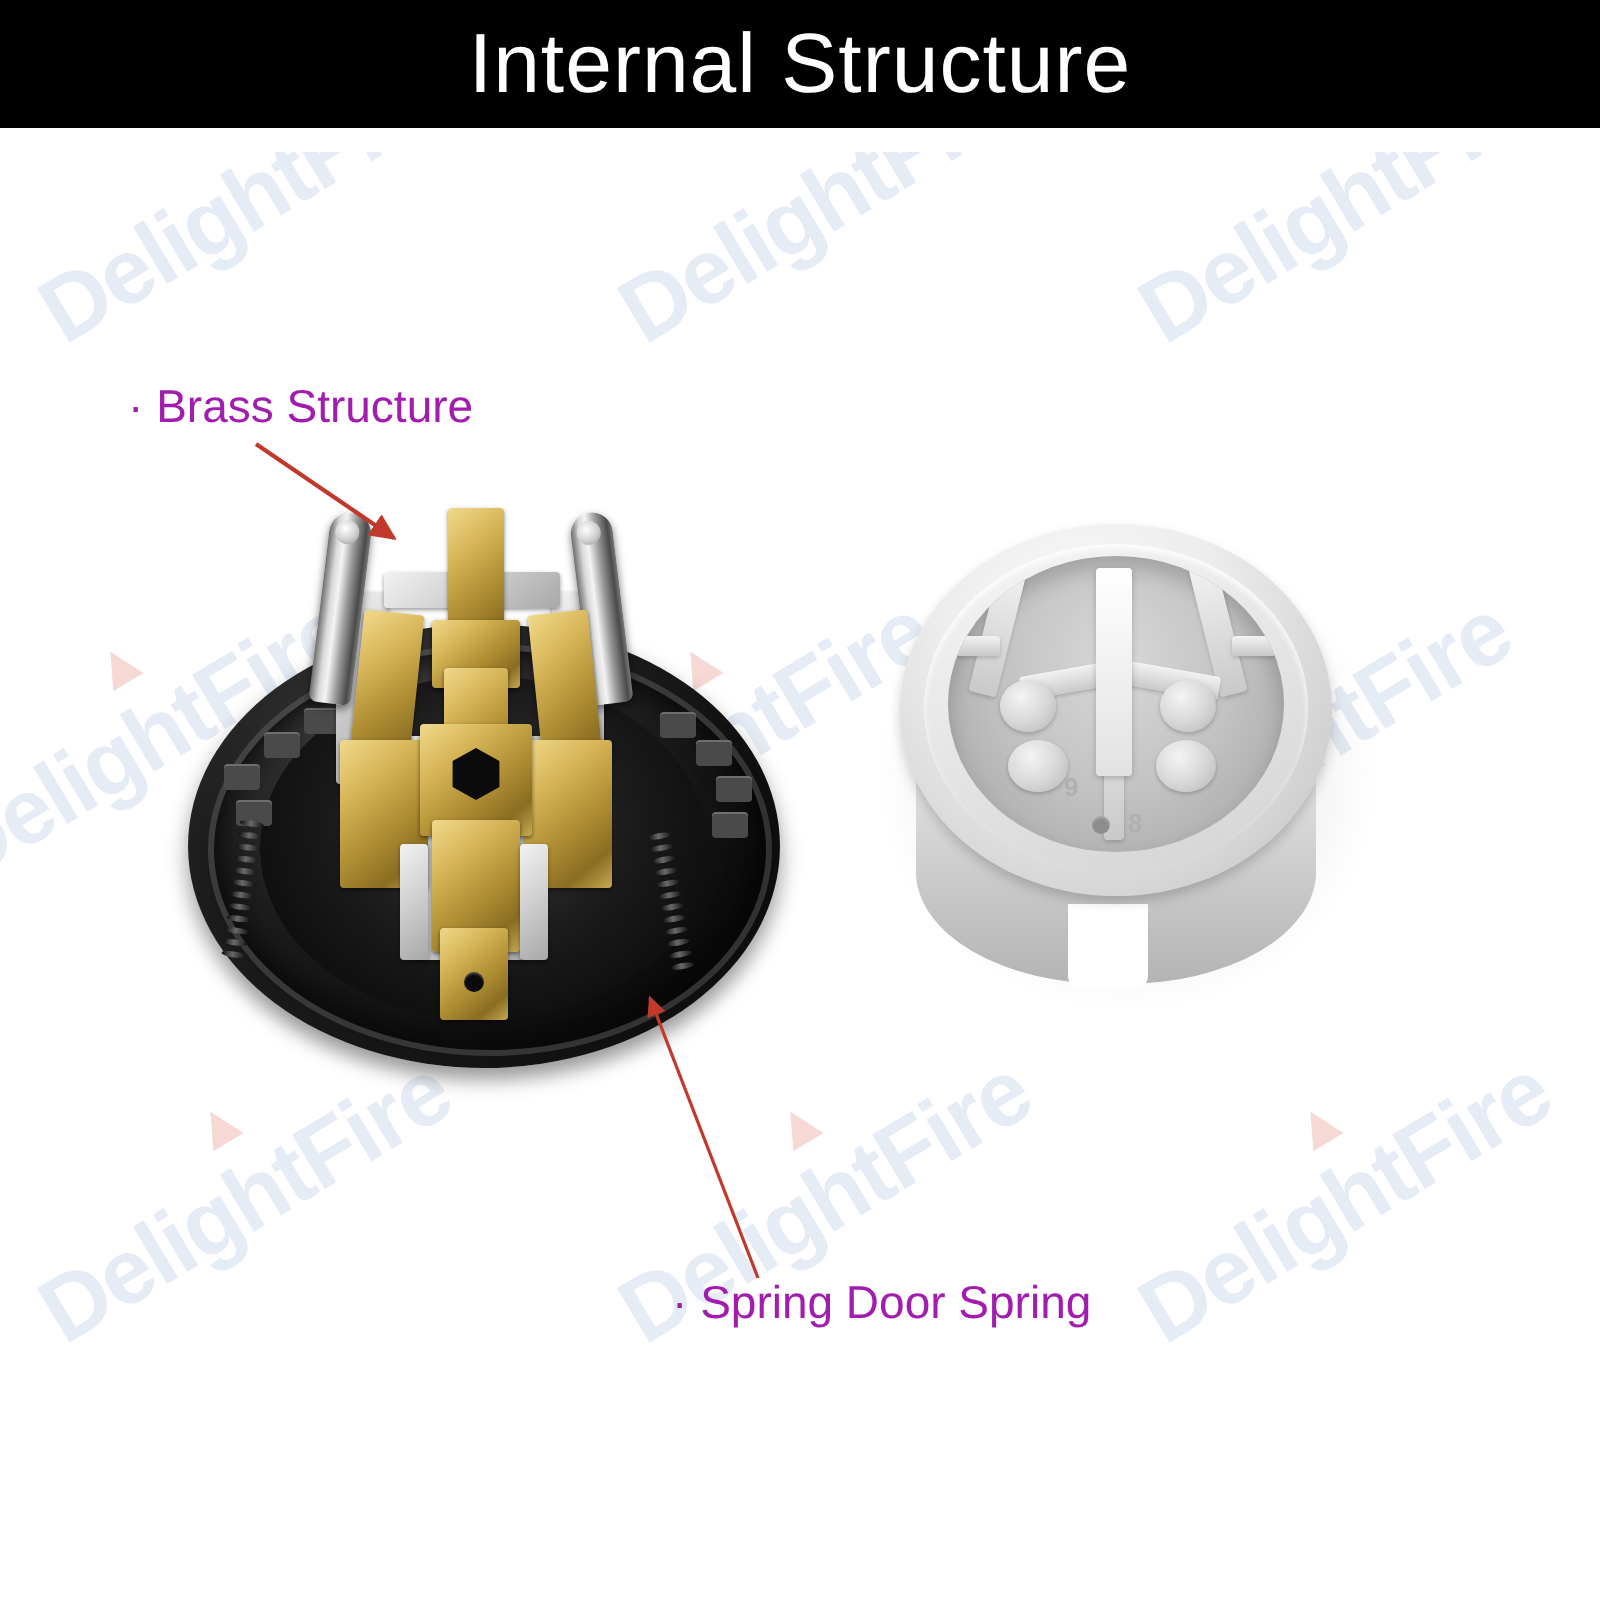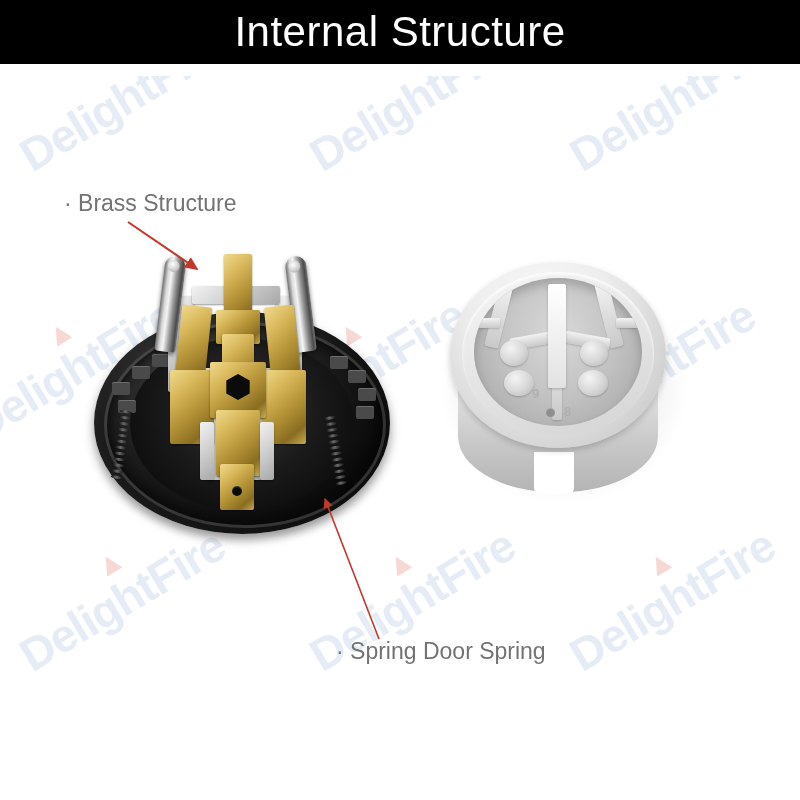--- a/index.html
+++ b/index.html
@@ -267,21 +267,21 @@
     position: absolute;
     color: #b0b0b0;
     font-size: 13px;
     font-family: "Liberation Sans", sans-serif;
     font-weight: bold;
   }
 
   
   .callout {
     position: absolute;
-    color: #737373;
+    color: #a21caf;
     font-size: 23px;
     white-space: nowrap;
     font-family: "Liberation Sans", sans-serif;
     font-weight: 400;
   }
   .callout-brass  { left: 64px;  top: 190px; }
   .callout-spring { left: 336px; top: 638px; }
 
   .arrow-svg {
     position: absolute;

